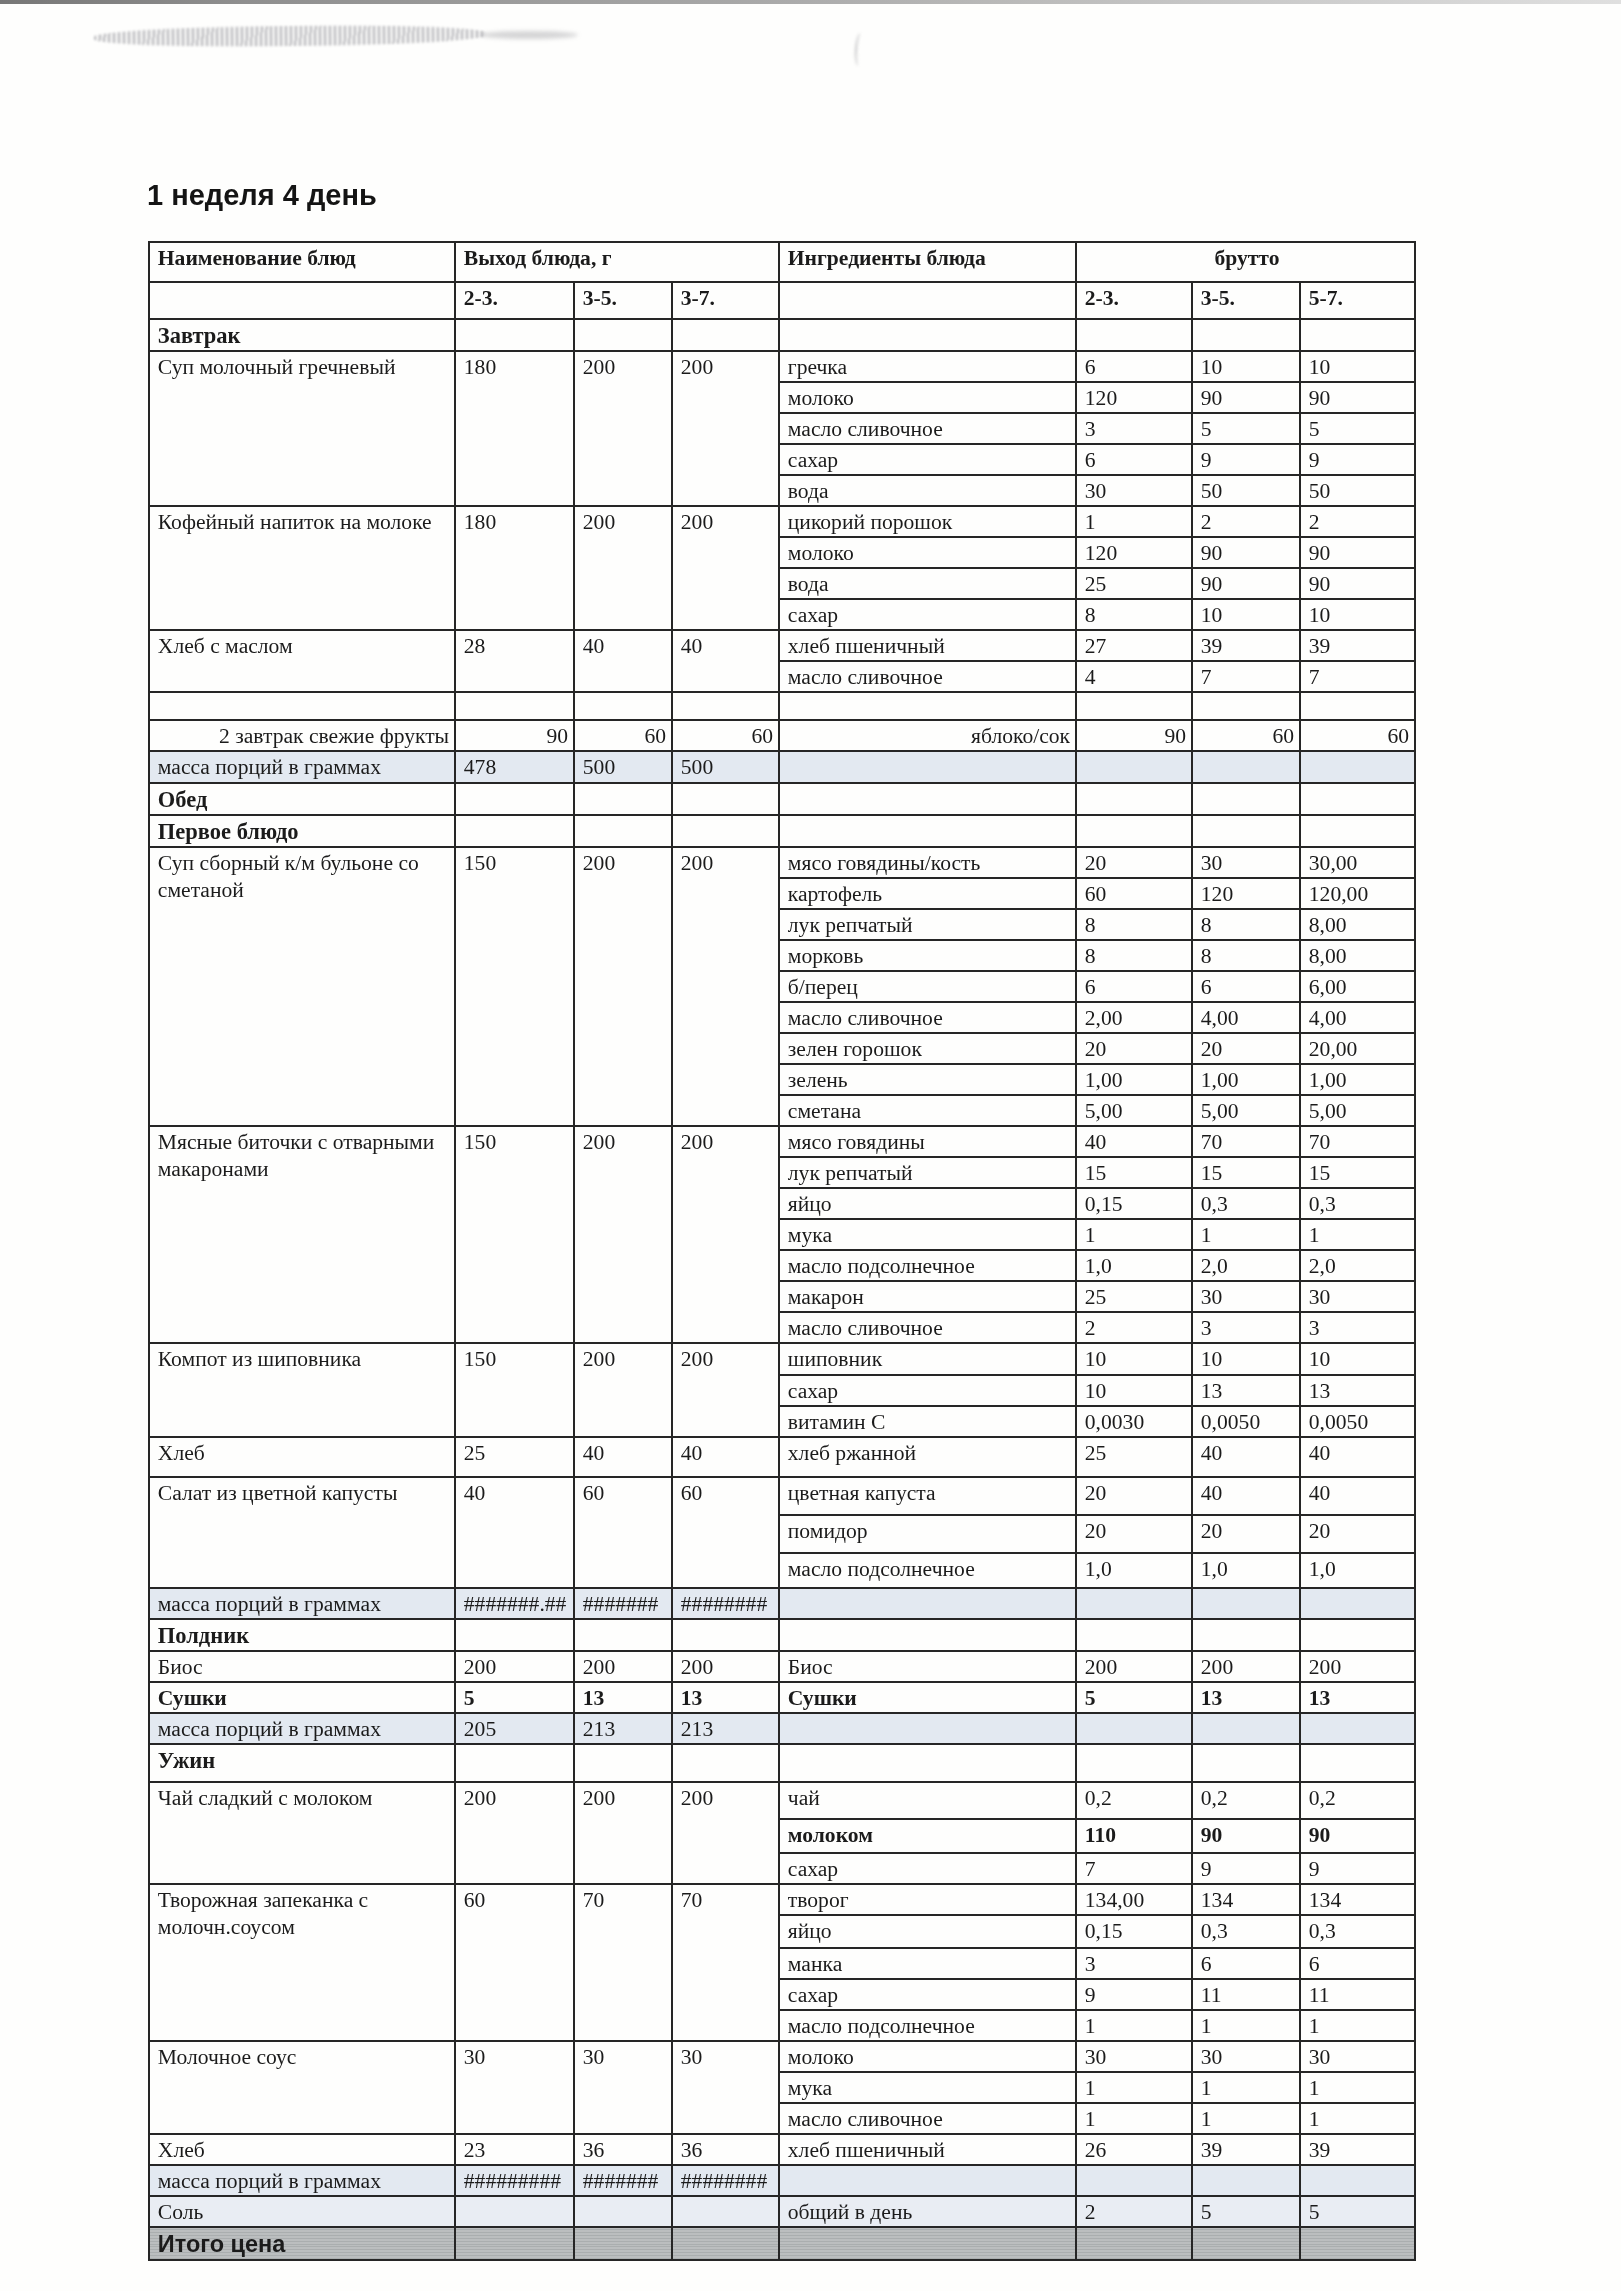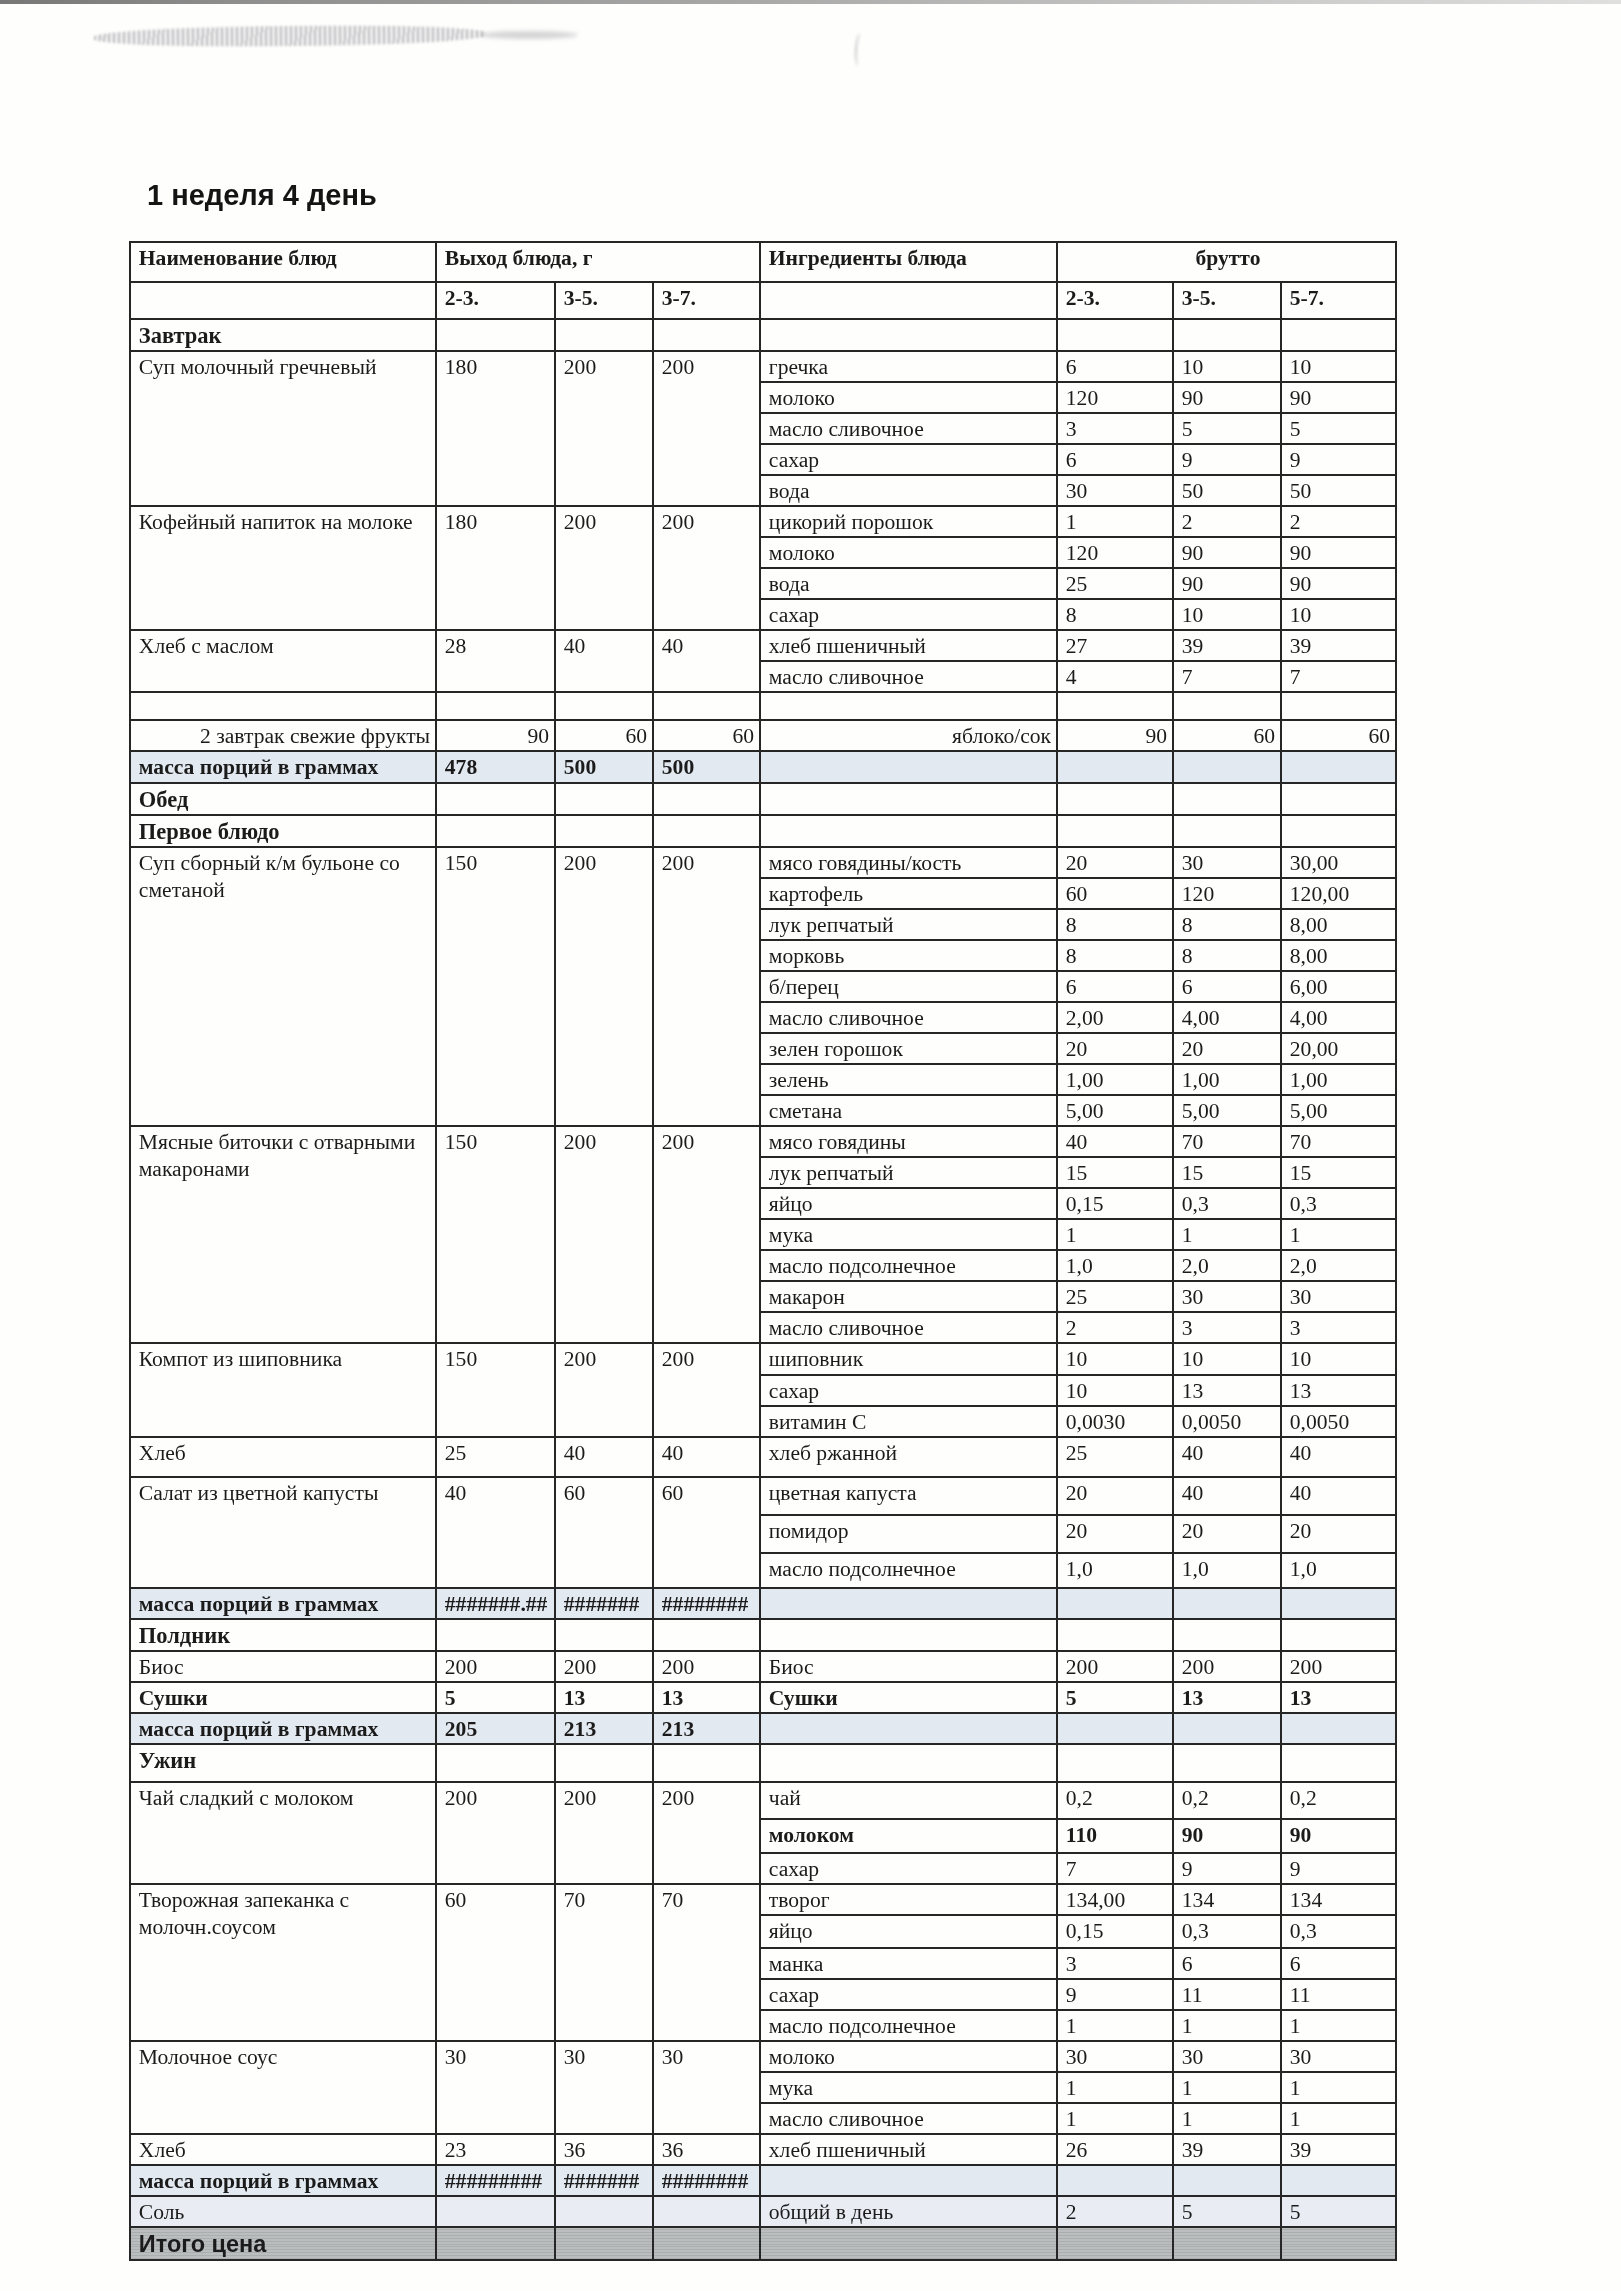--- a/index.html
+++ b/index.html
@@ -27,36 +27,36 @@
     background:rgba(90,90,100,.25);filter:blur(2px);border-radius:50%;}
   .scan-mark{position:absolute;left:855px;top:33px;width:7.8px;height:33px;
     border-left:2.9px solid rgba(100,100,110,.35);border-radius:50%;filter:blur(1.5px);transform:rotate(4deg);}
   
   .title{
     position:absolute;left:147px;top:179px;
     font-family:"Liberation Sans",sans-serif;font-weight:bold;font-size:29px;color:#141414;
   }
   
   table.menu{
-    position:absolute;left:129px;top:241px;width:1266px;
+    position:absolute;left:148px;top:241px;width:1266px;
     border-collapse:collapse;table-layout:fixed;
     border:2.9px solid var(--border);
   }
   table.menu td{
     border:2px solid var(--border);
     vertical-align:top;
     padding:2px 4.9px 0 7.8px;
     font-size:21.6px;line-height:1.25;
     overflow:hidden;
   }
   td.c-dish{line-height:1.55;margin-left:28px;}
   thead td{font-weight:bold;font-size:22.5px;}
   td.h-brutto{text-align:center;}
   tr.row-section td{font-weight:bold;font-size:22.5px;}
-  tr.row-mass td{font-weight:bold;background:var(--row-tint);}
+  tr.row-mass td{font-weight:normal;background:var(--row-tint);}
   tr.row-salt td{background:var(--salt-tint);}
   tr.row-total td{
     font-family:"Liberation Sans",sans-serif;font-weight:bold;font-size:23.5px;
     background:var(--total-row);
     background-image:repeating-linear-gradient(0deg, rgba(0,0,0,.07) 0 1px, rgba(255,255,255,.05) 1px 2.9px);
   }
 </style>
 </head>
 <body>
 

